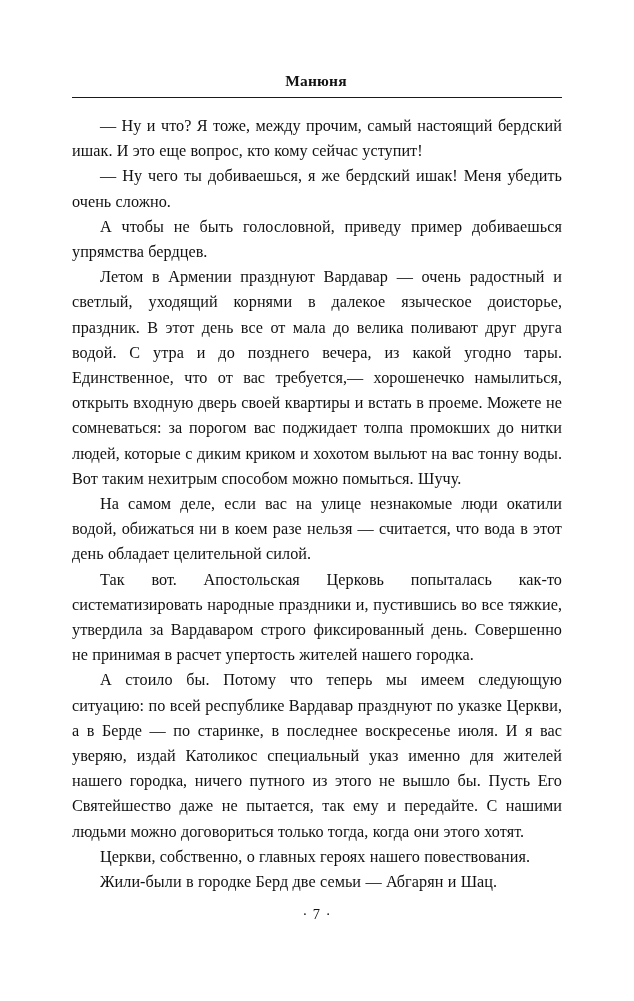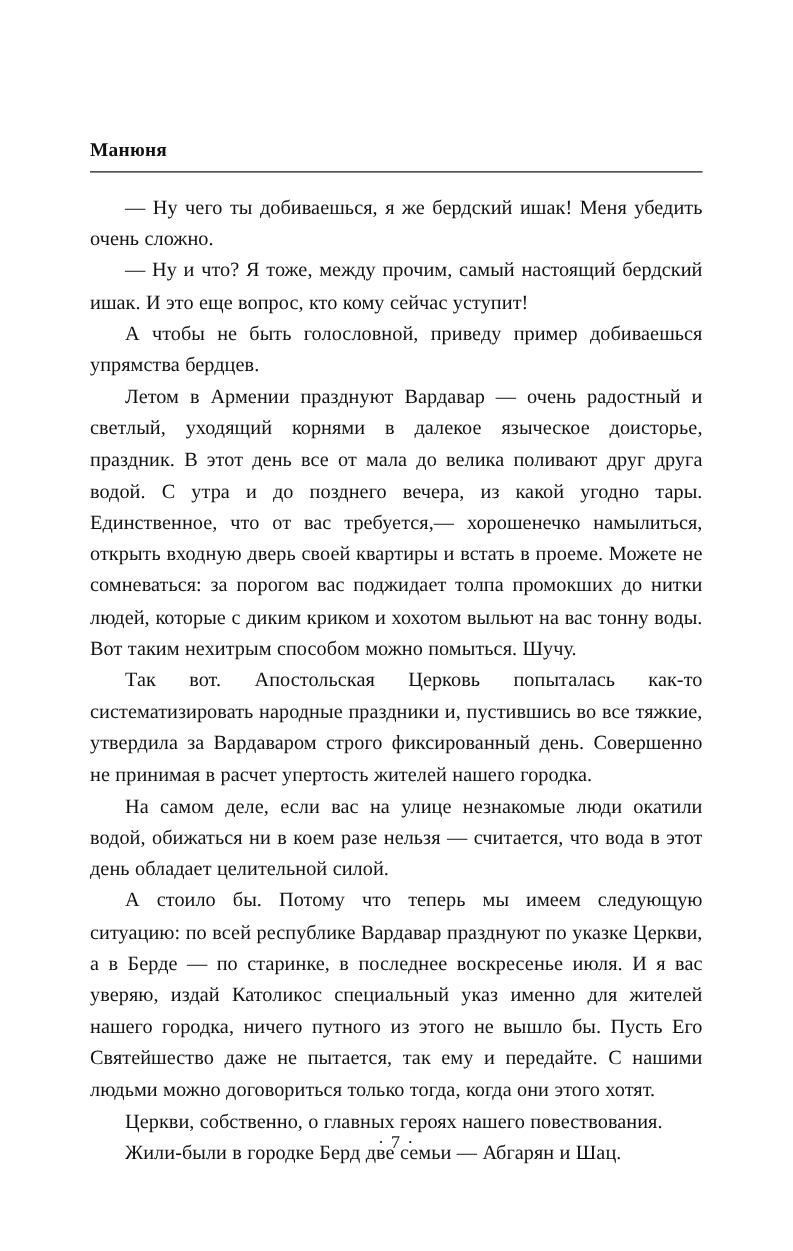--- a/index.html
+++ b/index.html
@@ -21,27 +21,26 @@
     background: #ffffff;
     box-sizing: border-box;
   }
   .content {
     position: absolute;
     left: 72px;
     top: 72px;
     width: 490px;
   }
   .running-head {
-    text-align: left;
+    text-align: center;
     font-weight: bold;
     font-size: 15.5px;
     letter-spacing: 0.2px;
     padding-right: 2px;
     margin-bottom: 7px;
-    margin-top: 40px;
   }
   .rule {
     border-top: 1.6px solid #1a1a1a;
     width: 100%;
     margin-bottom: 16px;
   }
   .body-text p {
     margin: 0;
     text-indent: 28px;
     text-align: justify;
@@ -67,26 +66,26 @@
 
 <div class="page">
 
   <div class="content">
 
     <div class="running-head">Манюня</div>
 
     <div class="rule"></div>
 
     <div class="body-text">
+      <p>— Ну и что? Я тоже, между прочим, самый настоящий бердский ишак. И это еще вопрос, кто кому сейчас уступит!</p>
       <p>— Ну чего ты добиваешься, я же бердский ишак! Меня убедить очень сложно.</p>
-      <p>— Ну и что? Я тоже, между прочим, самый настоящий бердский ишак. И это еще вопрос, кто кому сейчас уступит!</p>
       <p>А чтобы не быть голословной, приведу пример добиваешься упрямства бердцев.</p>
       <p>Летом в Армении празднуют Вардавар — очень радостный и светлый, уходящий корнями в далекое языческое доисторье, праздник. В этот день все от мала до велика поливают друг друга водой. С утра и до позднего вечера, из какой угодно тары. Единственное, что от вас требуется,— хорошенечко намылиться, открыть входную дверь своей квартиры и встать в проеме. Можете не сомневаться: за порогом вас поджидает толпа промокших до нитки людей, которые с диким криком и хохотом выльют на вас тонну воды. Вот таким нехитрым способом можно помыться. Шучу.</p>
+      <p>На самом деле, если вас на улице незнакомые люди окатили водой, обижаться ни в коем разе нельзя — считается, что вода в этот день обладает целительной силой.</p>
       <p>Так вот. Апостольская Церковь попыталась как-то систематизировать народные праздники и, пустившись во все тяжкие, утвердила за Вардаваром строго фиксированный день. Совершенно не принимая в расчет упертость жителей нашего городка.</p>
-      <p>На самом деле, если вас на улице незнакомые люди окатили водой, обижаться ни в коем разе нельзя — считается, что вода в этот день обладает целительной силой.</p>
       <p>А стоило бы. Потому что теперь мы имеем следующую ситуацию: по всей республике Вардавар празднуют по указке Церкви, а в Берде — по старинке, в последнее воскресенье июля. И я вас уверяю, издай Католикос специальный указ именно для жителей нашего городка, ничего путного из этого не вышло бы. Пусть Его Святейшество даже не пытается, так ему и передайте. С нашими людьми можно договориться только тогда, когда они этого хотят.</p>
       <p>Церкви, собственно, о главных героях нашего повествования.</p>
       <p>Жили-были в городке Берд две семьи — Абгарян и Шац.</p>
     </div>
 
   </div>
 
   <div class="folio">· 7 ·</div>
 
 </div>

